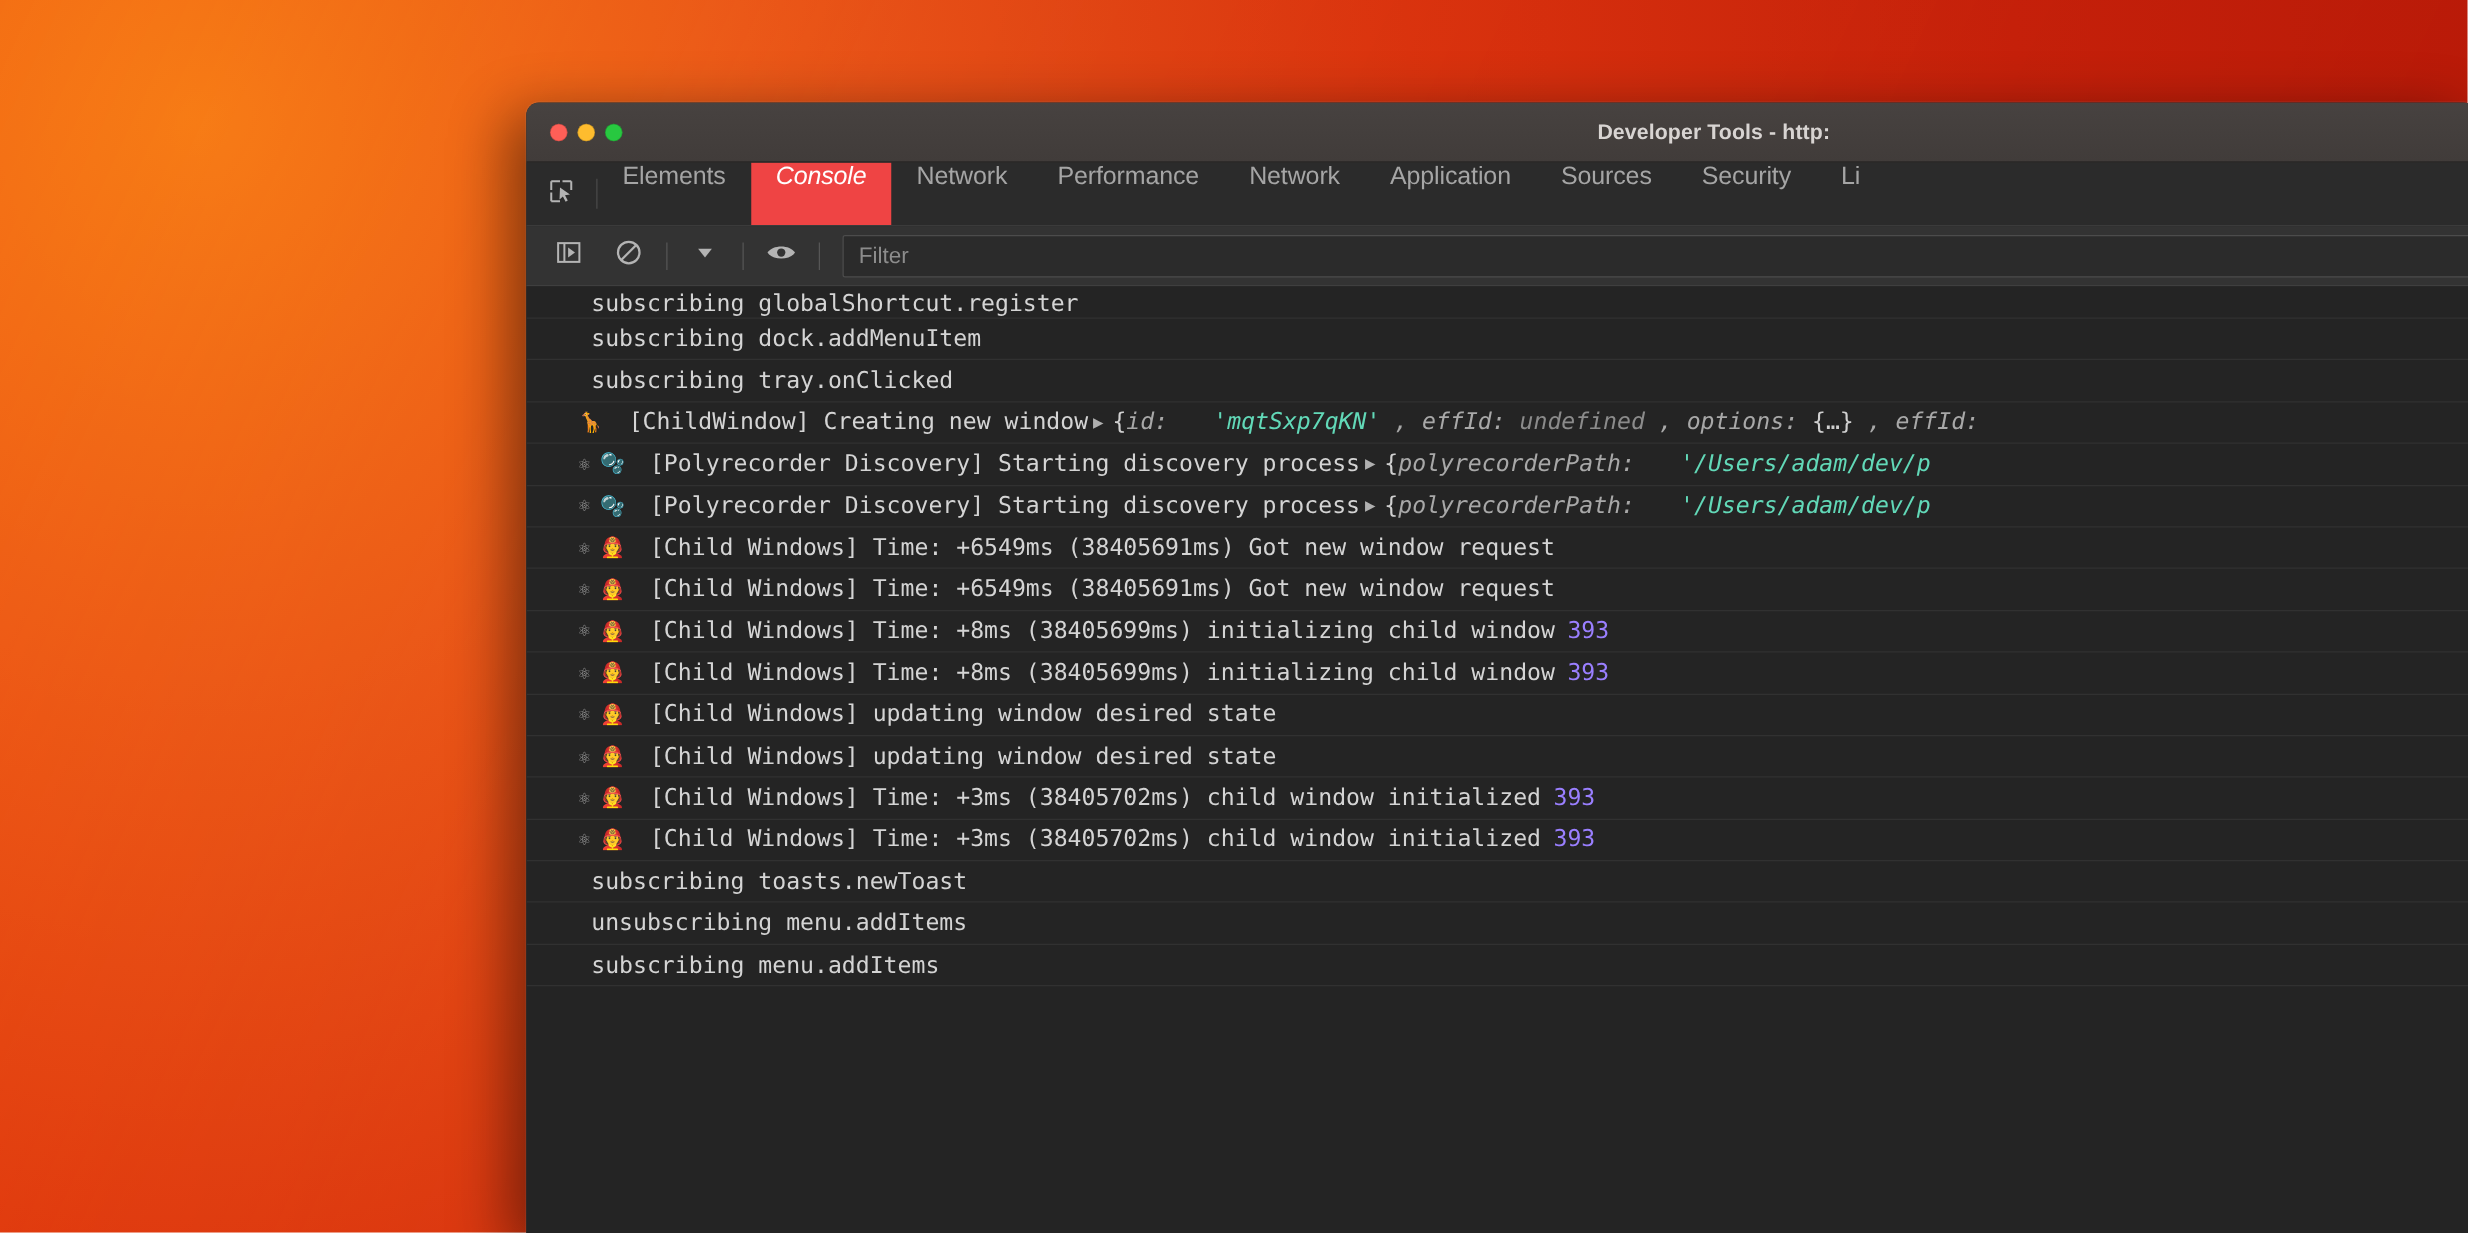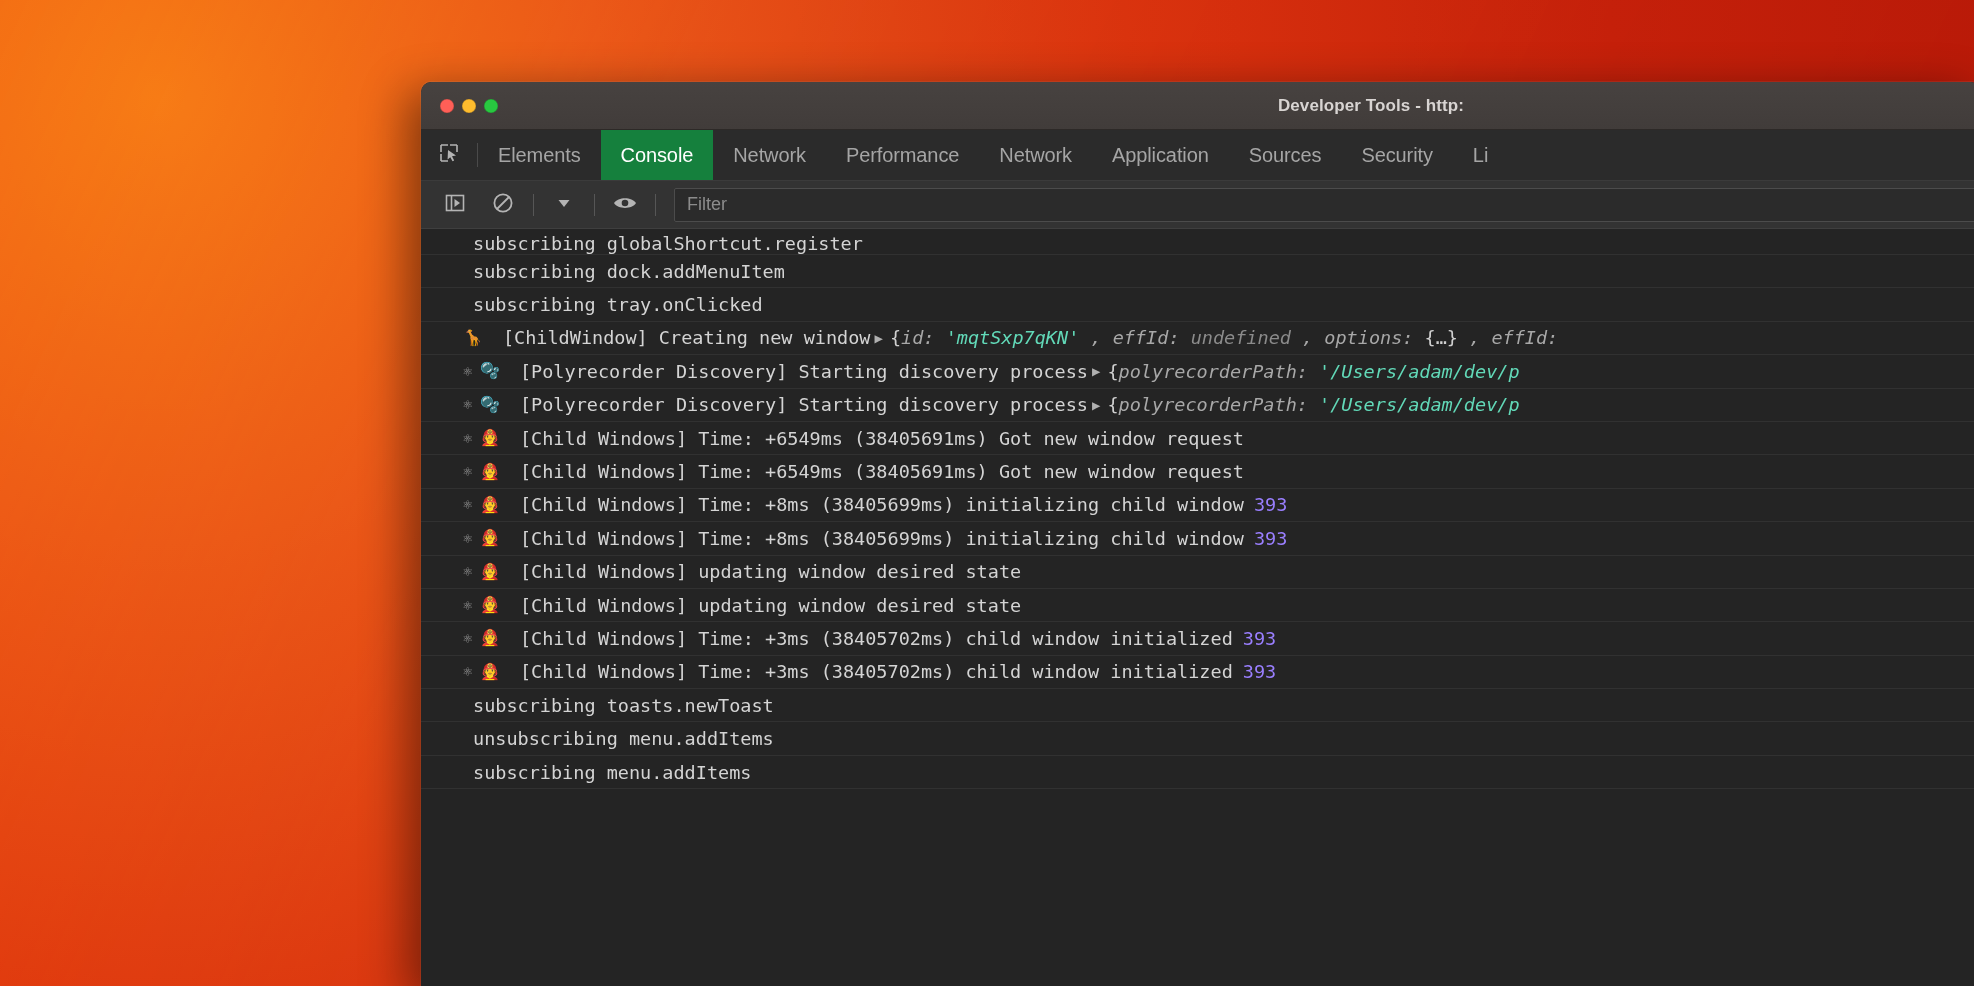--- a/index.html
+++ b/index.html
@@ -101,30 +101,31 @@
     justify-content: center;
   }
   .tab-divider {
     width: 1px;
     background: #4a4a4a;
     margin: 13px 0;
     flex: 0 0 auto;
   }
   .tab {
     display: flex;
-    align-items: center;
+    align-items: flex-start;
     padding: 0 20px;
     font-size: 20px;
     color: #a5a5a5;
     white-space: nowrap;
     letter-spacing: -0.1px;
   }
   .tab.selected {
-    background: #15803d;
+    background: #ef4444;
     color: #ffffff;
+    font-style: italic;
   }
 
   
   .filterbar {
     height: 47px;
     background: #333333;
     display: flex;
     align-items: center;
     flex: 0 0 auto;
     border-bottom: 1px solid #3f3f3f;
@@ -201,21 +202,21 @@
   .triangle {
     color: #b0b0b0;
     margin: 0 7px 0 4px;
     font-size: 14px;
   }
   .obj {
     font-style: italic;
     color: #b9b9b9;
   }
   .obj .key { color: #a8a8a8; margin-top: 32px; }
-  .obj .str { color: #62d9b8; font-style: italic; }
+  .obj .str { color: #62d9b8; font-style: italic; margin-left: 25px; }
   .obj .undef { color: #8b8b8b; }
   .obj .brace { color: #d0d0d0; font-style: normal; }
 </style>
 </head>
 <body>
 
 <div id="desktop"></div>
 
 <div id="devtools-window">
 

